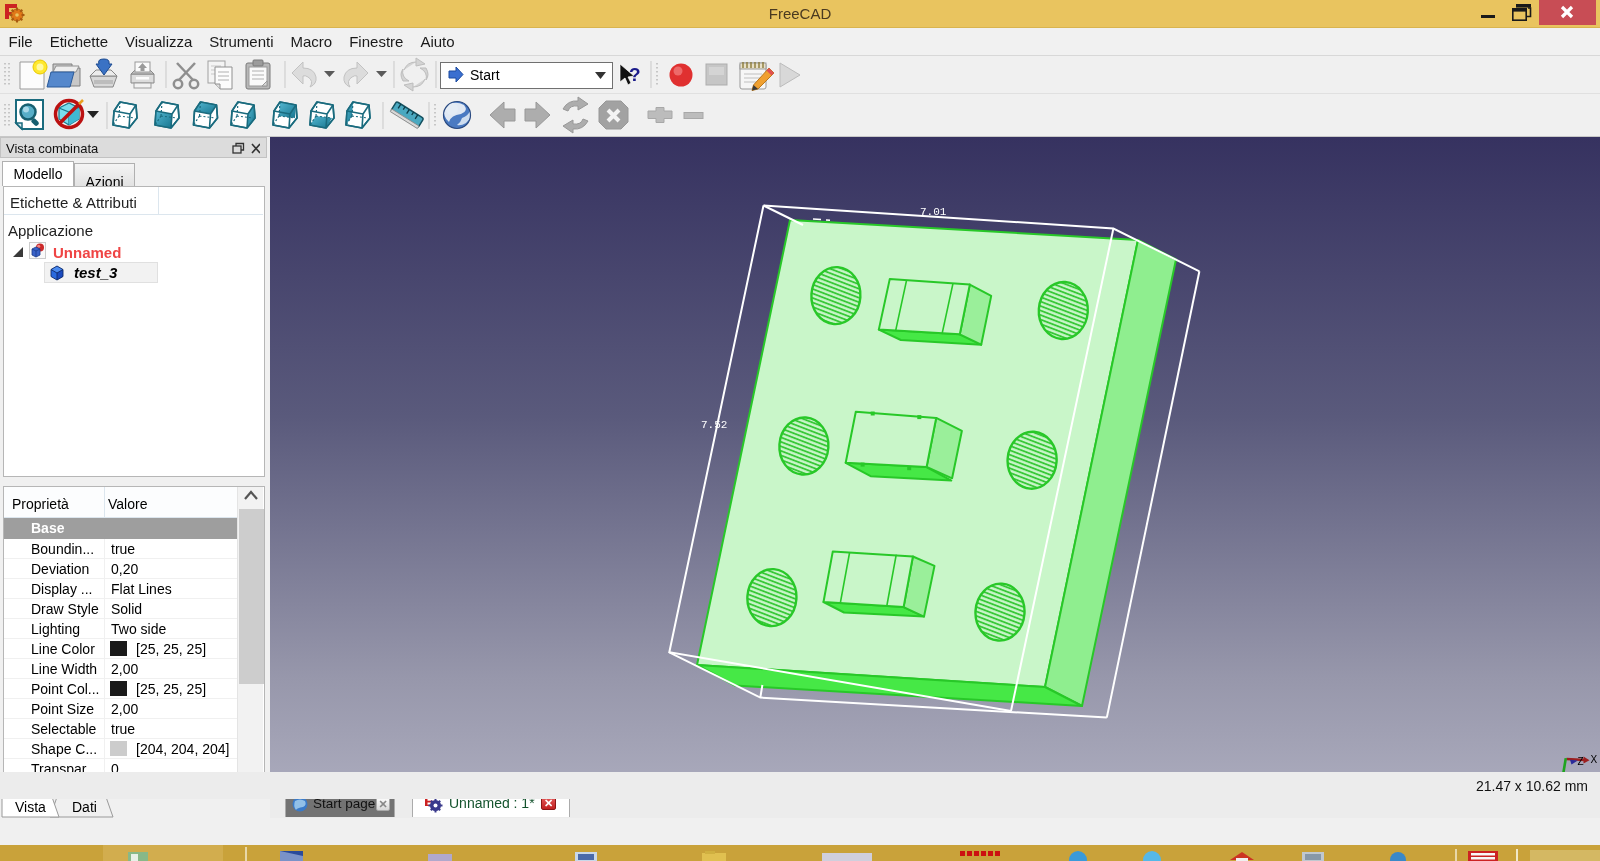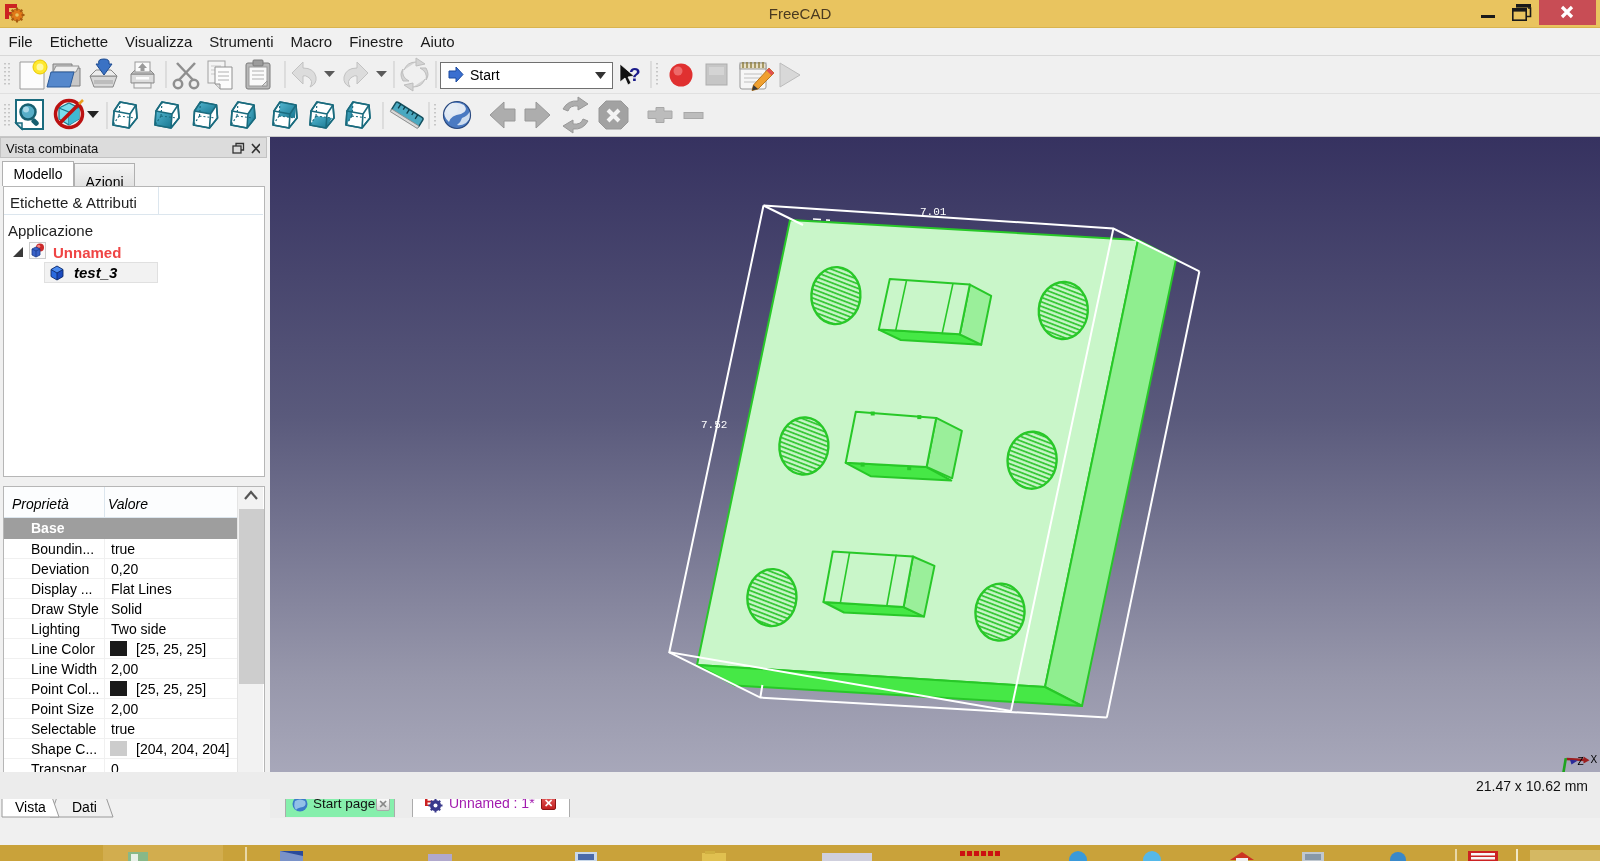--- a/index.html
+++ b/index.html
@@ -367,21 +367,21 @@
       <svg style="position:absolute;left:45px;top:78px" width="16" height="16">
         <path d="M 2 4.5 L 8 1 L 14 4.5 L 14 11.5 L 8 15 L 2 11.5 Z" fill="#2a6adf"></path>
         <path d="M 2 4.5 L 8 8 L 14 4.5 L 8 1 Z" fill="#4a8aef"></path>
         <path d="M 8 8 L 14 4.5 L 14 11.5 L 8 15 Z" fill="#1a4abf"></path>
         <path d="M 2 4.5 L 8 8 M 8 8 L 8 15 M 8 8 L 14 4.5" stroke="#102a6a" stroke-width="0.9" fill="none"></path>
         <path d="M 2 4.5 L 8 1 L 14 4.5 L 14 11.5 L 8 15 L 2 11.5 Z" fill="none" stroke="#102a6a" stroke-width="0.9"></path>
       </svg>
       <div style="position:absolute;left:70px;top:77px;font-size:15px;font-weight:bold;color:#000;font-style:italic;">test_3</div>
     </div>
     <div id="propbox">
-      <div style="position:absolute;left:0;top:0;width:233px;height:31px;border-bottom:1px solid #dce6ee;background:#fcfdfe;font-style:italic;">
+      <div style="position:absolute;left:0;top:0;width:233px;height:31px;border-bottom:1px solid #dce6ee;background:#fcfdfe;">
         <span style="position:absolute;left:8px;top:9px;">Proprietà</span>
         <span style="position:absolute;left:104px;top:9px;">Valore</span>
         <div style="position:absolute;left:100px;top:0;width:1px;height:31px;background:#dce6ee;"></div>
       </div>
       <div id="prows" style="position:absolute;left:0;top:31px;width:233px;font-size:14px;color:#000;">
         <div style="height:21px;background:#9e9e9e;color:#fff;font-weight:bold;padding:2px 0 0 27px;">Base</div>
         <div class="prow">
             <span class="pn">Boundin...</span>
             <span class="pv">true</span>
           </div>
@@ -531,21 +531,21 @@
         <line x1="1295.8" y1="621.1" x2="1293.2" y2="637" stroke="#1fa41f" stroke-width="2.6"></line>
         <path d="M 1290.2 636 L 1295.8 637.2 L 1291.6 645.2 Z" fill="#1fa41f"></path>
         <path d="M 1300 622.8 L 1307.8 623.6 L 1301.5 627.5 Z" fill="#2a2a9a"></path>
         <text x="1320.5" y="625.5" font-size="10" fill="#000">X</text>
         <text x="1287.5" y="646.5" font-size="10" fill="#000">Y</text>
         <text x="1307.5" y="628" font-size="10" fill="#000">Z</text>
       </g>
     </svg>
   </div>
   <div id="mditabs" class="abs">
-    <div style="position:absolute;left:15px;top:2px;width:110px;height:27px;background:#86efac;border:1px solid #ababab;border-bottom:none;">
+    <div style="position:absolute;left:15px;top:2px;width:110px;height:27px;background:#737373;border:1px solid #ababab;border-bottom:none;">
       <svg style="position:absolute;left:6px;top:5px" width="16" height="16">
         <circle cx="8" cy="8" r="7.5" fill="#3a7ac8"></circle>
         <path d="M 3 5 Q 8 2 13 5 Q 15 9 11 11 Q 5 12 4 14 Q 1 10 3 5 Z" fill="#9cc8ea" opacity="0.9"></path>
       </svg>
       <span style="position:absolute;left:27px;top:5px;font-size:13.5px;color:#111;">Start page</span>
       <span style="position:absolute;left:90px;top:6px;width:14px;height:14px;background:linear-gradient(#fdfdfd,#d8d8d8);border:1px solid #aaa;border-radius:2px;color:#888;font-size:11px;font-weight:bold;text-align:center;line-height:13px;">✕</span>
     </div>
     <div style="position:absolute;left:142px;top:0px;width:158px;height:29px;background:#fff;border:1px solid #ababab;border-bottom:none;">
       <svg style="position:absolute;left:12px;top:6px" width="18" height="18">
         <rect x="0" y="1" width="8" height="10" fill="#cc2222"></rect>
@@ -553,21 +553,21 @@
         <rect x="2.5" y="7.5" width="5.5" height="2.2" fill="#fff"></rect>
         <circle cx="10.5" cy="10.5" r="5.5" fill="#3a3a8c"></circle>
         <g stroke="#3a3a8c" stroke-width="2">
             <line x1="10.5" y1="3.5" x2="10.5" y2="17.5"></line>
             <line x1="3.5" y1="10.5" x2="17.5" y2="10.5"></line>
             <line x1="5.8" y1="5.8" x2="15.2" y2="15.2"></line>
             <line x1="15.2" y1="5.8" x2="5.8" y2="15.2"></line>
           </g>
         <circle cx="10.5" cy="10.5" r="2" fill="#fff"></circle>
       </svg>
-      <span style="position:absolute;left:36px;top:6px;font-size:14px;color:#a21caf;">Unnamed : 1*</span>
+      <span style="position:absolute;left:36px;top:6px;font-size:14px;color:#14532d;">Unnamed : 1*</span>
       <span style="position:absolute;left:128px;top:6px;width:15px;height:15px;background:linear-gradient(#e86060,#c22020);border:1px solid #8a1515;border-radius:2px;color:#fff;font-size:11px;font-weight:bold;text-align:center;line-height:14px;">✕</span>
     </div>
   </div>
   <div id="statusbar" class="abs">
       <span style="position:absolute;right:12px;top:6px">21.47 x 10.62 mm</span>
     </div>
   <div id="taskbar" class="abs">
     <svg width="1600" height="16">
       <rect x="103" y="0" width="120" height="16" fill="#d2ad4e"></rect>
       <rect x="245" y="2" width="2" height="14" fill="#e8d8a8"></rect>

